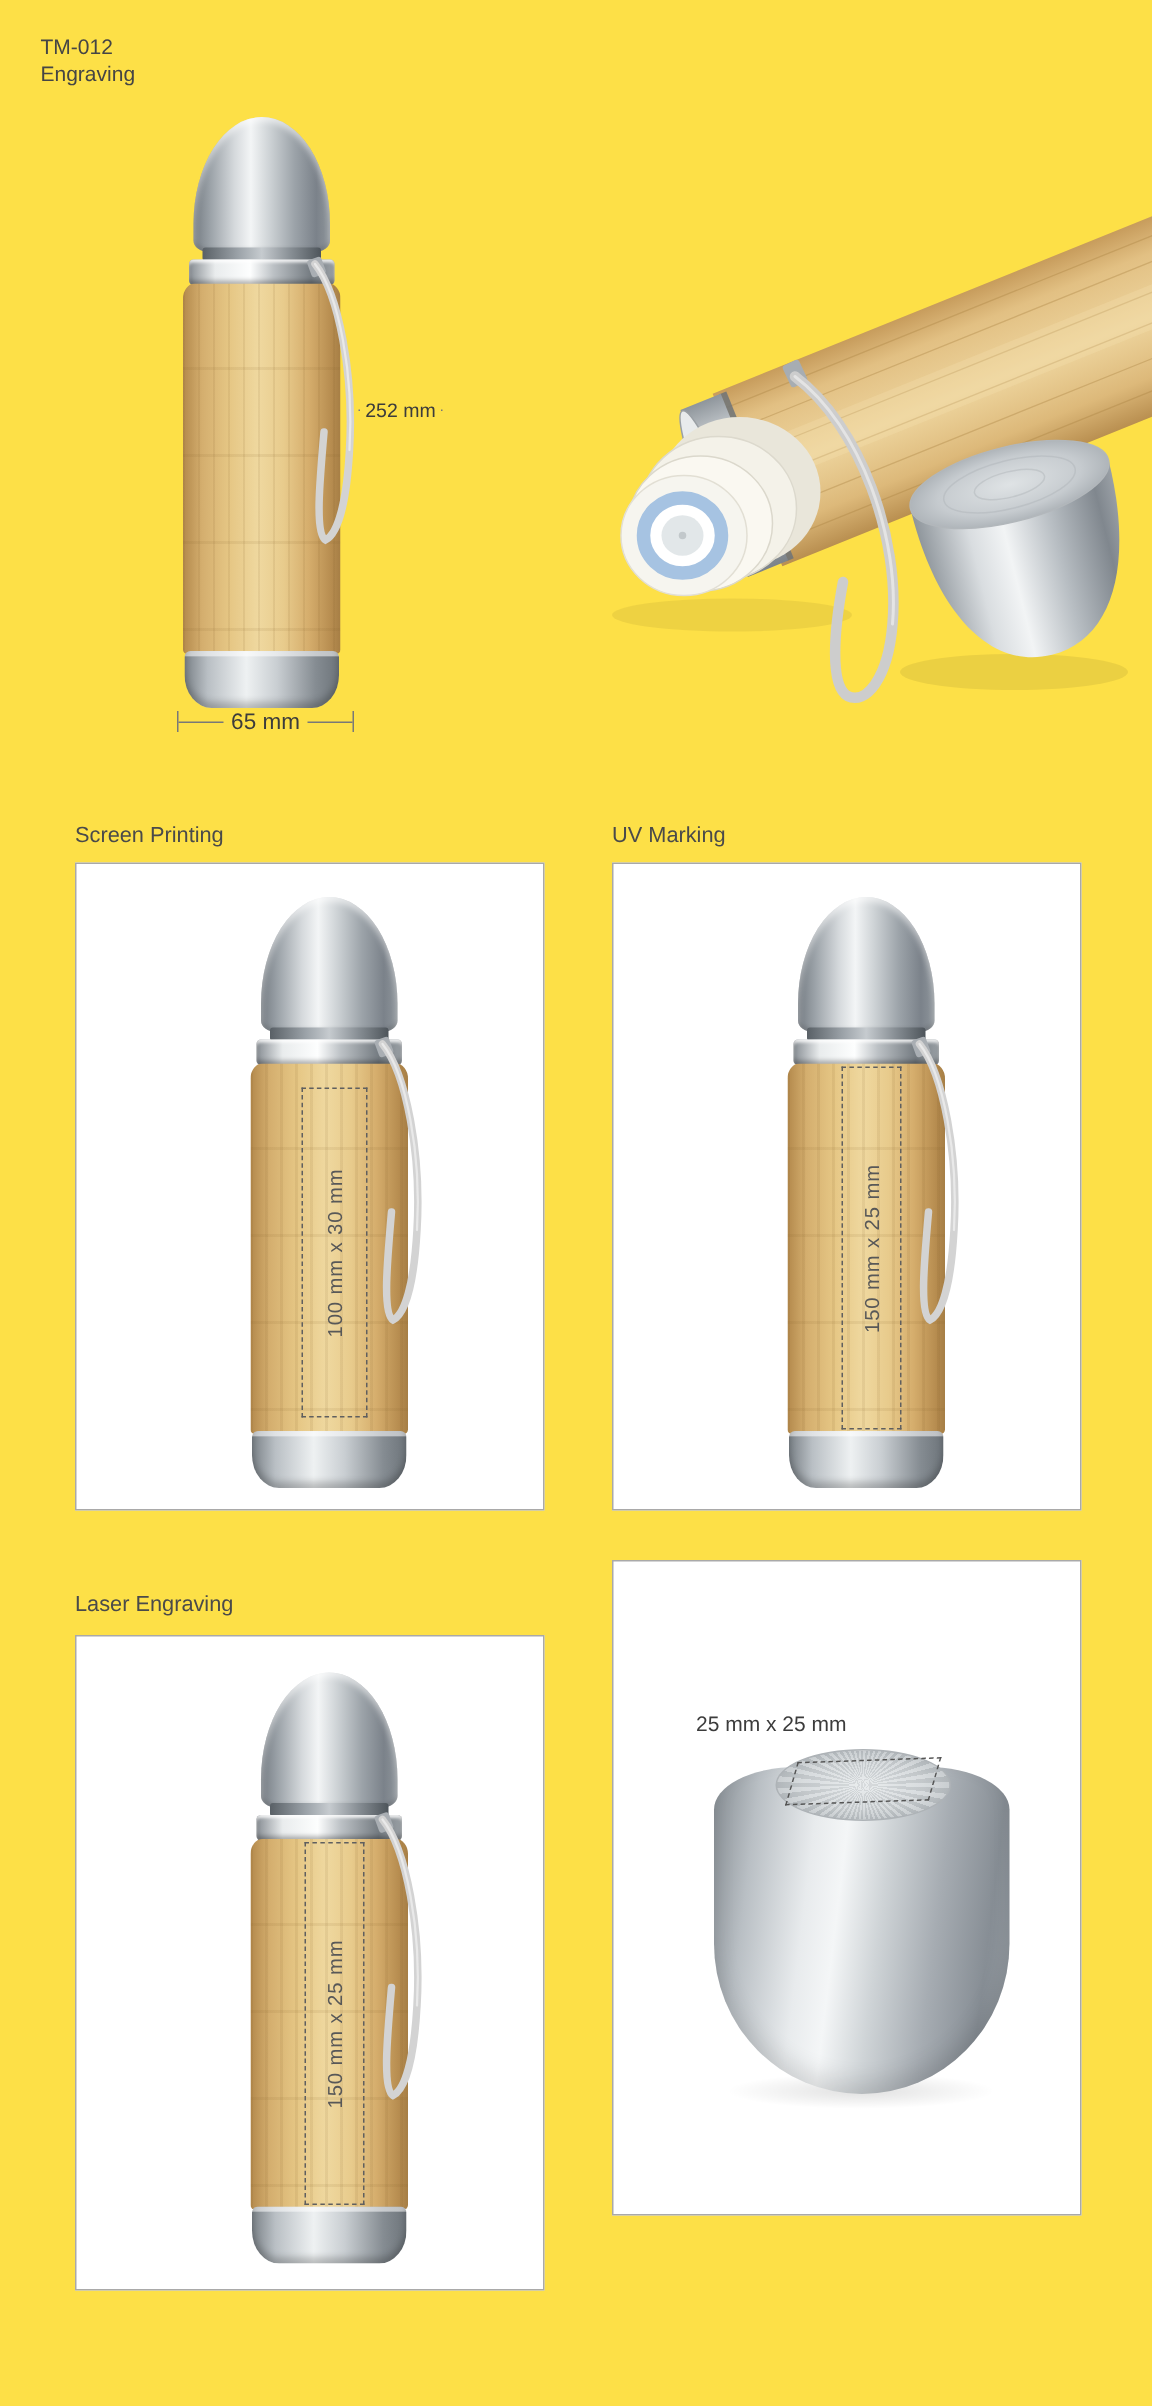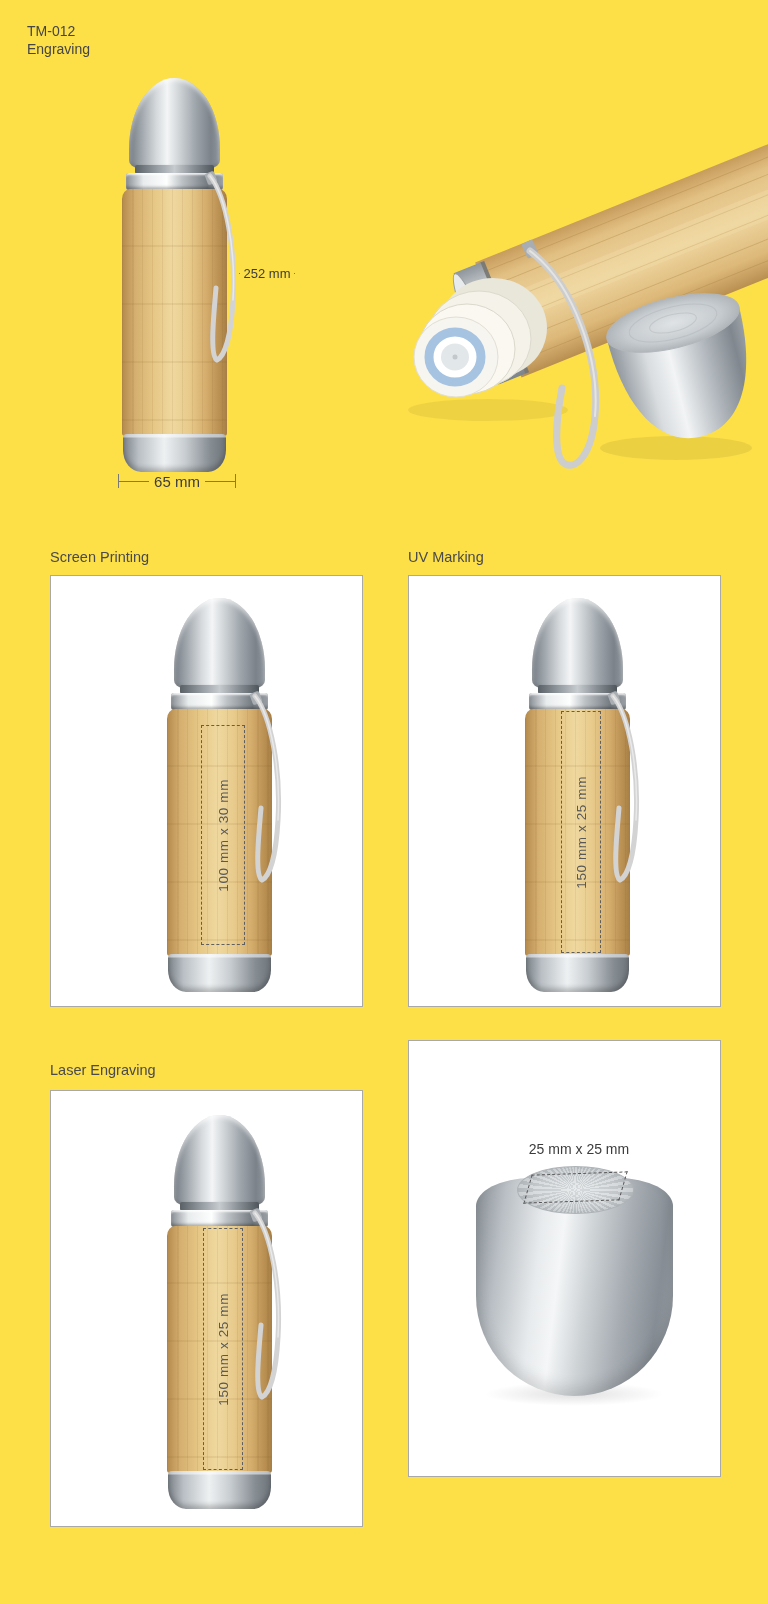--- a/index.html
+++ b/index.html
@@ -71,21 +71,21 @@
     border-radius:28% 28% 50% 50% / 13% 13% 46% 46%;
     background:linear-gradient(97deg,#868d93 0%,#b9bfc4 14%,#e8ebed 32%,#f4f6f7 42%,#cfd4d7 55%,#a6acb2 72%,#878e95 88%,#9aa1a7 100%);
     box-shadow:inset 0 -8px 14px rgba(0,0,0,.12);}
   .bc-top{position:absolute;left:41px;top:0;width:115px;height:46px;border-radius:50%;
     border:1px solid #aeb3b7;
     background:
       repeating-conic-gradient(from 0deg at 50% 50%, rgba(255,255,255,.22) 0 4deg, rgba(0,0,0,.05) 4deg 8deg),
       radial-gradient(ellipse at 50% 50%, #e3e7e9 0%, #cdd2d5 50%, #b4babe 78%, #c6cbce 100%);}
   .bc-dash{position:absolute;left:52px;top:7px;width:93px;height:27px;border:1px dashed #555;
     transform:skewX(-18deg) rotate(-2deg);}
-  .bc-label{position:absolute;left:55px;top:100px;width:230px;text-align:center;
+  .bc-label{position:absolute;left:55px;top:100px;width:230px;
     font-size:14px;color:#3c3c3c;white-space:nowrap;}
 </style>
 </head>
 <body>
 
 <div class="page">
 
   <div class="hdr">
     <div>TM-012</div>
     <div>Engraving</div>

